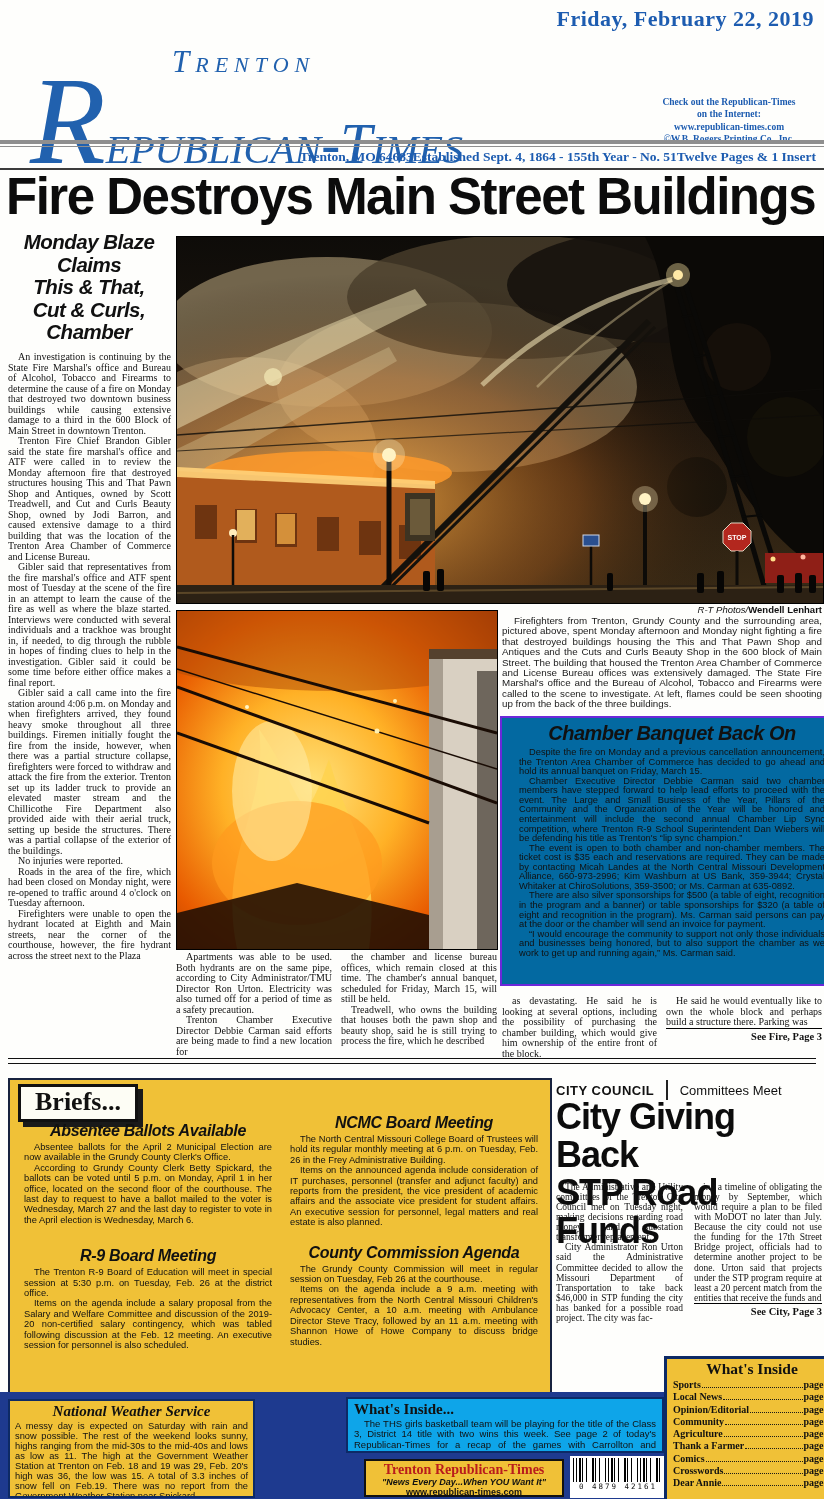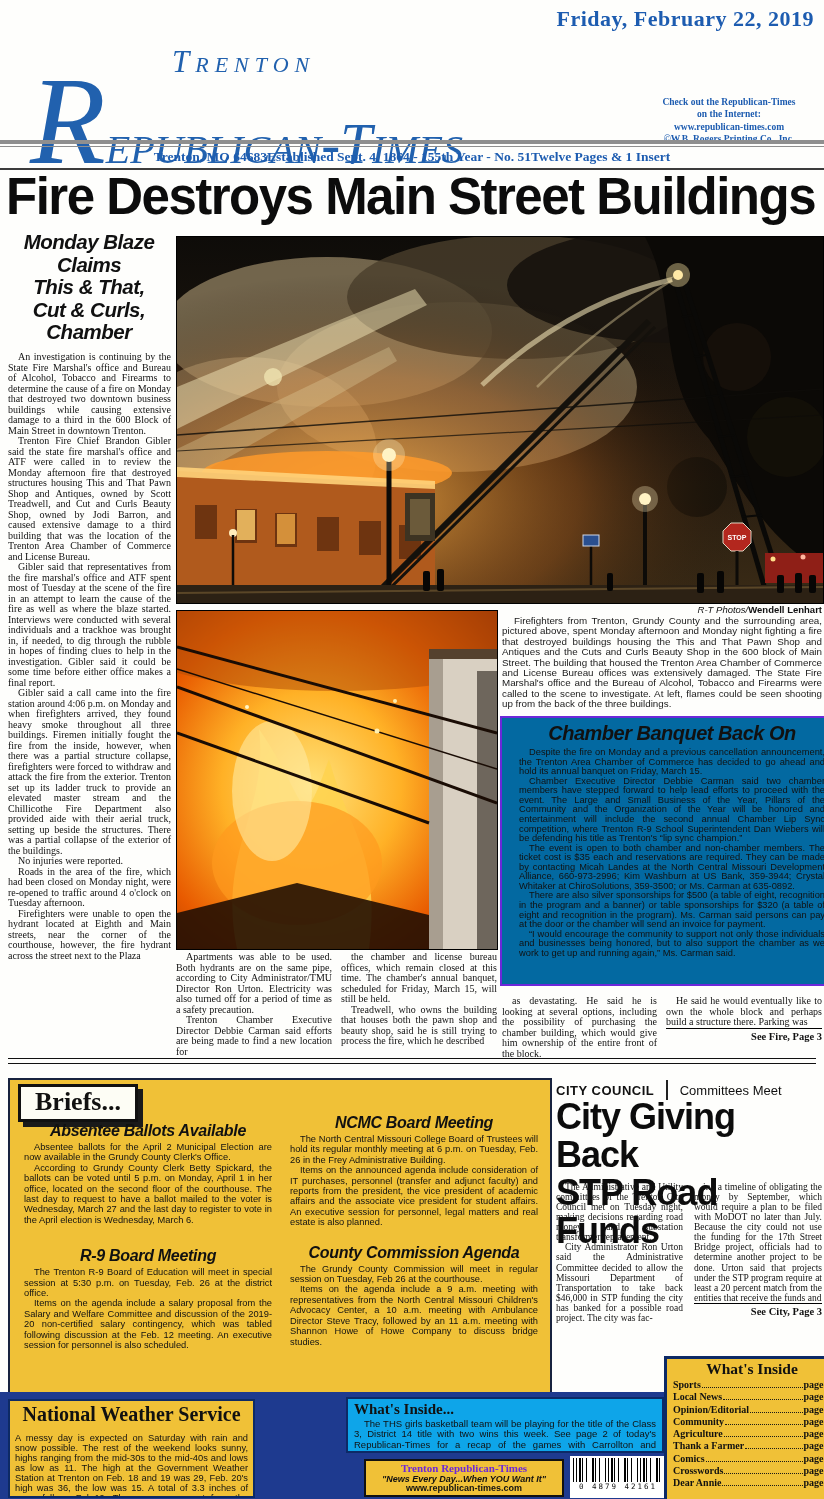--- a/index.html
+++ b/index.html
@@ -15,21 +15,21 @@
   .mast-trenton { position:absolute; left:172px; top:44px; font-style:italic; font-variant:small-caps;
                   font-size:31px; letter-spacing:6px; color:#2161ae; }
   .price { position:absolute; right:10px; top:44px; width:160px; text-align:center; color:#1d5cb0; font-weight:bold; }
   .price-amt { font-size:24px; line-height:1; }
   .price-per { font-size:10.5px; }
   .promo { position:absolute; right:6px; top:96px; width:178px; text-align:center; color:#1d5cb0;
            font-weight:bold; font-size:9.5px; line-height:1.3; }
   .infobar { position:absolute; left:0; top:140px; width:824px; }
   .rule-thick { height:4px; background:#8f8f8f; margin-bottom:2px; }
   .rule-thin  { height:1px; background:#8f8f8f; }
-  .infobar-row { display:flex; justify-content:center; align-items:center; padding:2px 8px 3px;
+  .infobar-row { display:flex; justify-content:flex-end; align-items:center; padding:2px 8px 3px;
                  font-weight:bold; font-size:13.5px; color:#1d5cb0; border-bottom:2px solid #3c3c3c; }
 
   
   .headline { position:absolute; left:6px; top:167px; width:816px; font-family:"Liberation Sans", sans-serif;
               font-weight:bold; font-size:51px; letter-spacing:-1.5px; white-space:nowrap; color:#0c0c0c; }
 
   
   .subhead { position:absolute; left:6px; top:231px; width:166px; text-align:center;
              font-family:"Liberation Sans", sans-serif; font-style:italic; font-weight:bold;
              font-size:20.5px; line-height:1.1; letter-spacing:-0.5px; }
@@ -87,35 +87,35 @@
                    font-weight:bold; font-size:36px; line-height:1.06; letter-spacing:-1px; color:#0c0c0c; }
   .citycol1 { position:absolute; left:556px; top:1182px; width:127px; }
   .citycol2 { position:absolute; left:694px; top:1182px; width:128px; }
   .citytext { font-size:9.5px; line-height:1.06; text-align:justify; }
   .citytext p { margin:0; text-indent:9px; }
 
   
   .strip { position:absolute; left:0; top:1392px; width:824px; height:107px; background:#1e3a8f; }
   .nws { position:absolute; left:8px; top:1399px; width:233px; height:91px; background:#f0c137;
          border:2.5px solid #0d2a66; padding:2px 5px; overflow:hidden; }
-  .nws-title { text-align:center; font-weight:bold; font-size:20px; margin-bottom:7px; }
+  .nws-title { text-align:center; font-weight:bold; font-size:15px; margin-bottom:1px;font-style:italic; }
   .nws-text { font-family:"Liberation Sans", sans-serif; font-size:9.3px; line-height:1.08; text-align:justify; }
   .wicon { position:absolute; left:252px; top:1399px; width:86px; height:91px; background:#fff;
            border:2.5px solid #0d2a66; }
   .wicon svg { display:block; width:100%; height:70px; }
   .wicon-label { position:absolute; left:-2.5px; right:-2.5px; bottom:-2.5px; background:#f0c137;
                  border:2.5px solid #0d2a66; text-align:center; font-family:"Liberation Sans", sans-serif;
                  font-weight:bold; font-size:10px; padding:1px 0; }
   .teaser { position:absolute; left:346px; top:1397px; width:302px; height:48px; background:#0ea5e9;
             border:2.5px solid #0d2a66; padding:2px 6px; overflow:hidden; }
   .teaser-title { font-weight:bold; font-size:15px; margin-bottom:1px; }
   .teaser-text { font-family:"Liberation Sans", sans-serif; font-size:9.5px; line-height:1.1; text-align:justify; text-indent:10px; }
   .slogan { position:absolute; left:364px; top:1459px; width:196px; height:33px; background:#f0c137;
             border:2px solid #111; text-align:center; padding-top:1px; }
-  .slogan-name { color:#6d28d9; font-weight:bold; font-size:11px; line-height:1.1; }
+  .slogan-name { color:#b91c1c; font-weight:bold; font-size:14px; line-height:1.1; }
   .slogan-tag { font-family:"Liberation Sans", sans-serif; font-weight:bold; font-style:italic; font-size:9px; line-height:1.15; }
   .slogan-url { font-family:"Liberation Sans", sans-serif; font-weight:bold; font-size:9px; line-height:1.1; }
   .barcode-box { position:absolute; left:570px; top:1456px; width:90px; height:38px; background:#fff; padding:2px 3px; }
   .bars { height:24px; background:repeating-linear-gradient(90deg,#000 0,#000 1.5px,#fff 1.5px,#fff 3px,#000 3px,#000 3.6px,#fff 3.6px,#fff 6.4px); }
   .bar-digits { text-align:center; font-family:"DejaVu Sans Mono", monospace; font-size:7.5px; letter-spacing:2px; }
   .index { position:absolute; left:664px; top:1356px; width:158px; height:140px; background:#f0c137;
            border:3px solid #0d2a66; padding:1px 6px; overflow:hidden; }
   .index-title { text-align:center; font-weight:bold; font-size:15.5px; margin-bottom:1px; }
   .idx-row { display:flex; align-items:baseline; font-weight:bold; font-size:10px; line-height:1.23; }
   .idx-dots { flex:1; border-bottom:1.6px dotted #1a1a1a; margin:0 1px 2px; }

